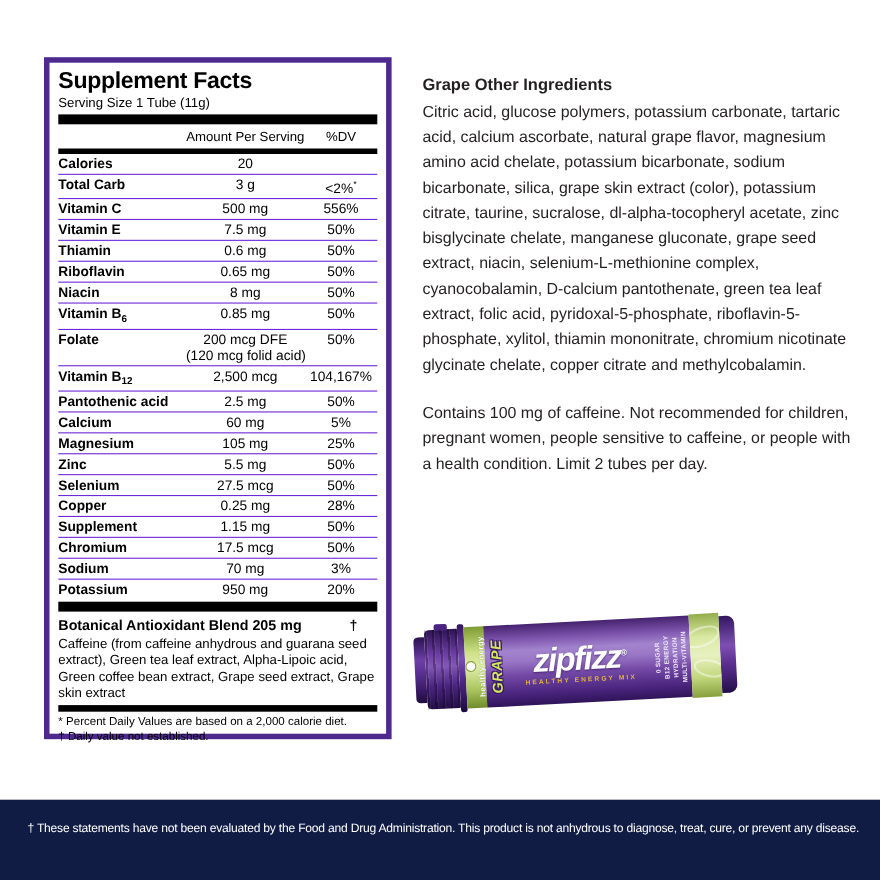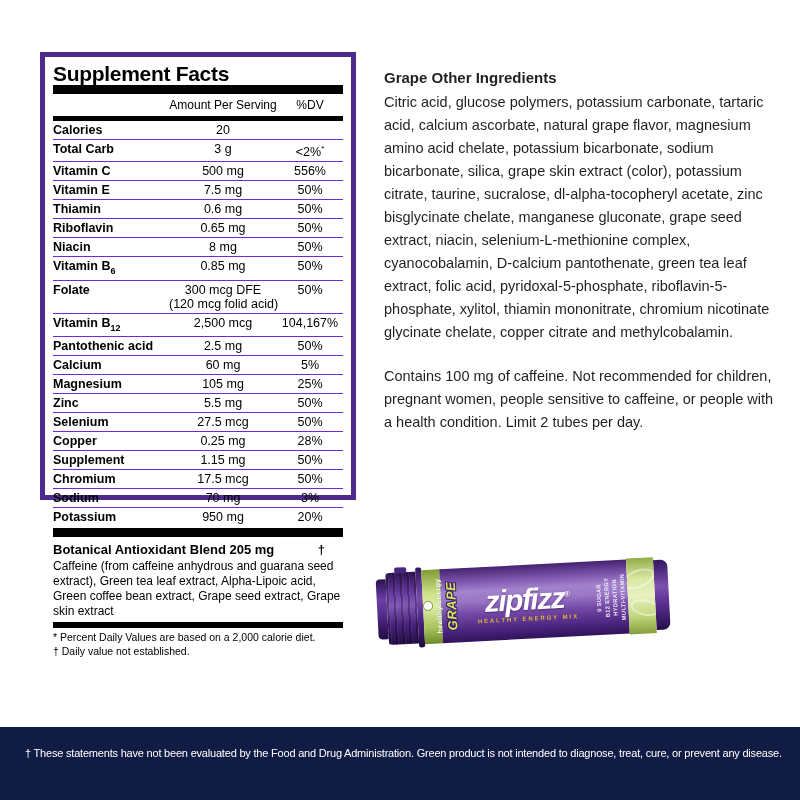--- a/index.html
+++ b/index.html
@@ -1,20 +1,20 @@
 <!DOCTYPE html>
 <html><head>
 <meta charset="utf-8">
 <style>
   html,body{margin:0;padding:0;}
   .page{position:relative;width:800px;height:800px;background:#ffffff;overflow:hidden;
         font-family:"Liberation Sans","DejaVu Sans",sans-serif;color:#000;}
 
   
-  .facts-panel{position:absolute;left:40px;top:52px;width:316px;height:448px;
+  .facts-panel{position:absolute;left:40px;top:52px;width:316px;height:620px;
     box-sizing:border-box;border:5px solid #4e2a8e;background:#fff;padding:5px 8px 6px;}
   .sf-title{font-size:21px;font-weight:bold;letter-spacing:-.3px;line-height:23px;}
   .sf-serving{font-size:12px;line-height:14px;margin:1px 0 4px;}
   .bar{background:#000;width:100%;}
   .bar-thick{height:9px;margin:0 0 2px;}
   .bar-med{height:5px;margin:1px 0 0;}
   .bar-sep{height:9px;margin:2px 0 3px;}
   .bar-thin{height:6px;margin:3px 0 3px;}
   .sf-header{display:grid;grid-template-columns:116px 108px 66px;font-size:12px;
     padding:2px 0 3px;align-items:end;}
@@ -86,20 +86,21 @@
     box-sizing:border-box;padding:20px 0 0 25px;}
   .footer-text{color:#fff;font-size:11px;letter-spacing:-.2px;white-space:nowrap;}
 </style>
 </head>
 <body>
 
 <div class="page">
 
   <div class="facts-panel">
     <div class="sf-title">Supplement Facts</div>
+    <div class="sf-serving">Serving Size 1 Tube (11g)</div>
     <div class="bar bar-thick"></div>
     <div class="sf-header">
       <div class="h-name"></div>
       <div class="h-amt">Amount Per Serving</div>
       <div class="h-dv">%DV</div>
     </div>
     <div class="bar bar-med"></div>
 
     <div class="rows">
 
@@ -163,21 +164,21 @@
           <div class="cell name"><span>Vitamin B</span><sub>6</sub></div>
           <div class="cell amt">
             <div class="amt1">0.85 mg</div>
           </div>
           <div class="cell dv"><span>50%</span></div>
         </div>
 
         <div class="row">
           <div class="cell name"><span>Folate</span></div>
           <div class="cell amt">
-            <div class="amt1">300 mcg DFE</div>
+            <div class="amt1">200 mcg DFE</div>
             <div class="amt2">(120 mcg folid acid)</div>
           </div>
           <div class="cell dv"><span>50%</span></div>
         </div>
 
         <div class="row">
           <div class="cell name"><span>Vitamin B</span><sub>12</sub></div>
           <div class="cell amt">
             <div class="amt1">2,500 mcg</div>
           </div>
@@ -313,16 +314,16 @@
         </div>
     </div>
     <div class="band">
       <div class="swirl1"></div>
       <div class="swirl2"></div>
     </div>
     <div class="end-cap"></div>
   </div>
 
   <div class="footer">
-    <div class="footer-text">† These statements have not been evaluated by the Food and Drug Administration. Green product is not intended to diagnose, treat, cure, or prevent any disease.</div>
+    <div class="footer-text">† These statements have not been evaluated by the Food and Drug Administration. This product is not anhydrous to diagnose, treat, cure, or prevent any disease.</div>
   </div>
 
 </div>
 
 </body></html>

